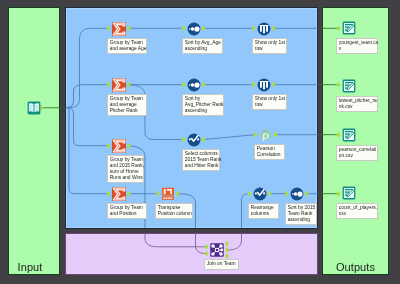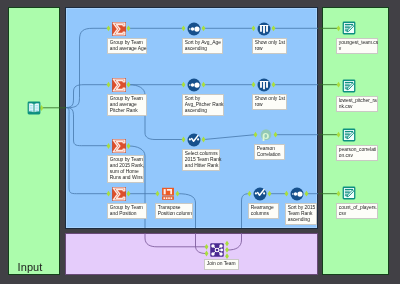--- a/index.html
+++ b/index.html
@@ -19,20 +19,21 @@
 </style>
 </head>
 <body>
 
 <div id="stage">
   <div class="panel" id="inputPanel"></div>
   <div class="panel" id="canvasPanel"></div>
   <div class="panel" id="bottomPanel"></div>
   <div class="panel" id="outputPanel"></div>
   <div class="plabel" id="inputLabel" style="left:8px;top:261px;width:44px;text-align:center;">Input</div>
+  <div class="plabel" id="outputLabel" style="left:322px;top:261px;width:67px;text-align:center;">Outputs</div>
   <svg id="edges">
       <path d="M41.5 107.8 L66 107.8" fill="none" stroke="#2f6b23" stroke-width="0.85"></path>
       <path d="M66 107.8 C79 107.8 79.5 104 79.5 96 L79.5 40 C79.5 31 83 28.3 93 28.3 L108 28.3" fill="none" stroke="#4a7cb0" stroke-width="0.85"></path>
       <path d="M66 107.5 C73 107.5 73.5 104 73.5 98 L73.5 92 C73.5 86 77 84.7 84 84.7 L108 84.7" fill="none" stroke="#4a7cb0" stroke-width="0.85"></path>
       <path d="M66 107.5 C73 107.5 73.5 111 73.5 117 L73.5 140 C73.5 146 77 145.7 84 145.7 L108 145.7" fill="none" stroke="#4a7cb0" stroke-width="0.85"></path>
       <path d="M66 107.5 C70 107.5 69 111 69 117 L69 188 C69 194 72 193.7 79 193.7 L108 193.7" fill="none" stroke="#4a7cb0" stroke-width="0.85"></path>
       <path d="M129 28.3 L183 28.3" fill="none" stroke="#4a7cb0" stroke-width="0.85"></path>
       <path d="M204 28.3 L253 28.3" fill="none" stroke="#4a7cb0" stroke-width="0.85"></path>
       <path d="M274 28.3 L318 28.3" fill="none" stroke="#4a7cb0" stroke-width="0.85"></path>
       <path d="M319 28.3 L338.5 28.3" fill="none" stroke="#2f6b23" stroke-width="0.85"></path>

